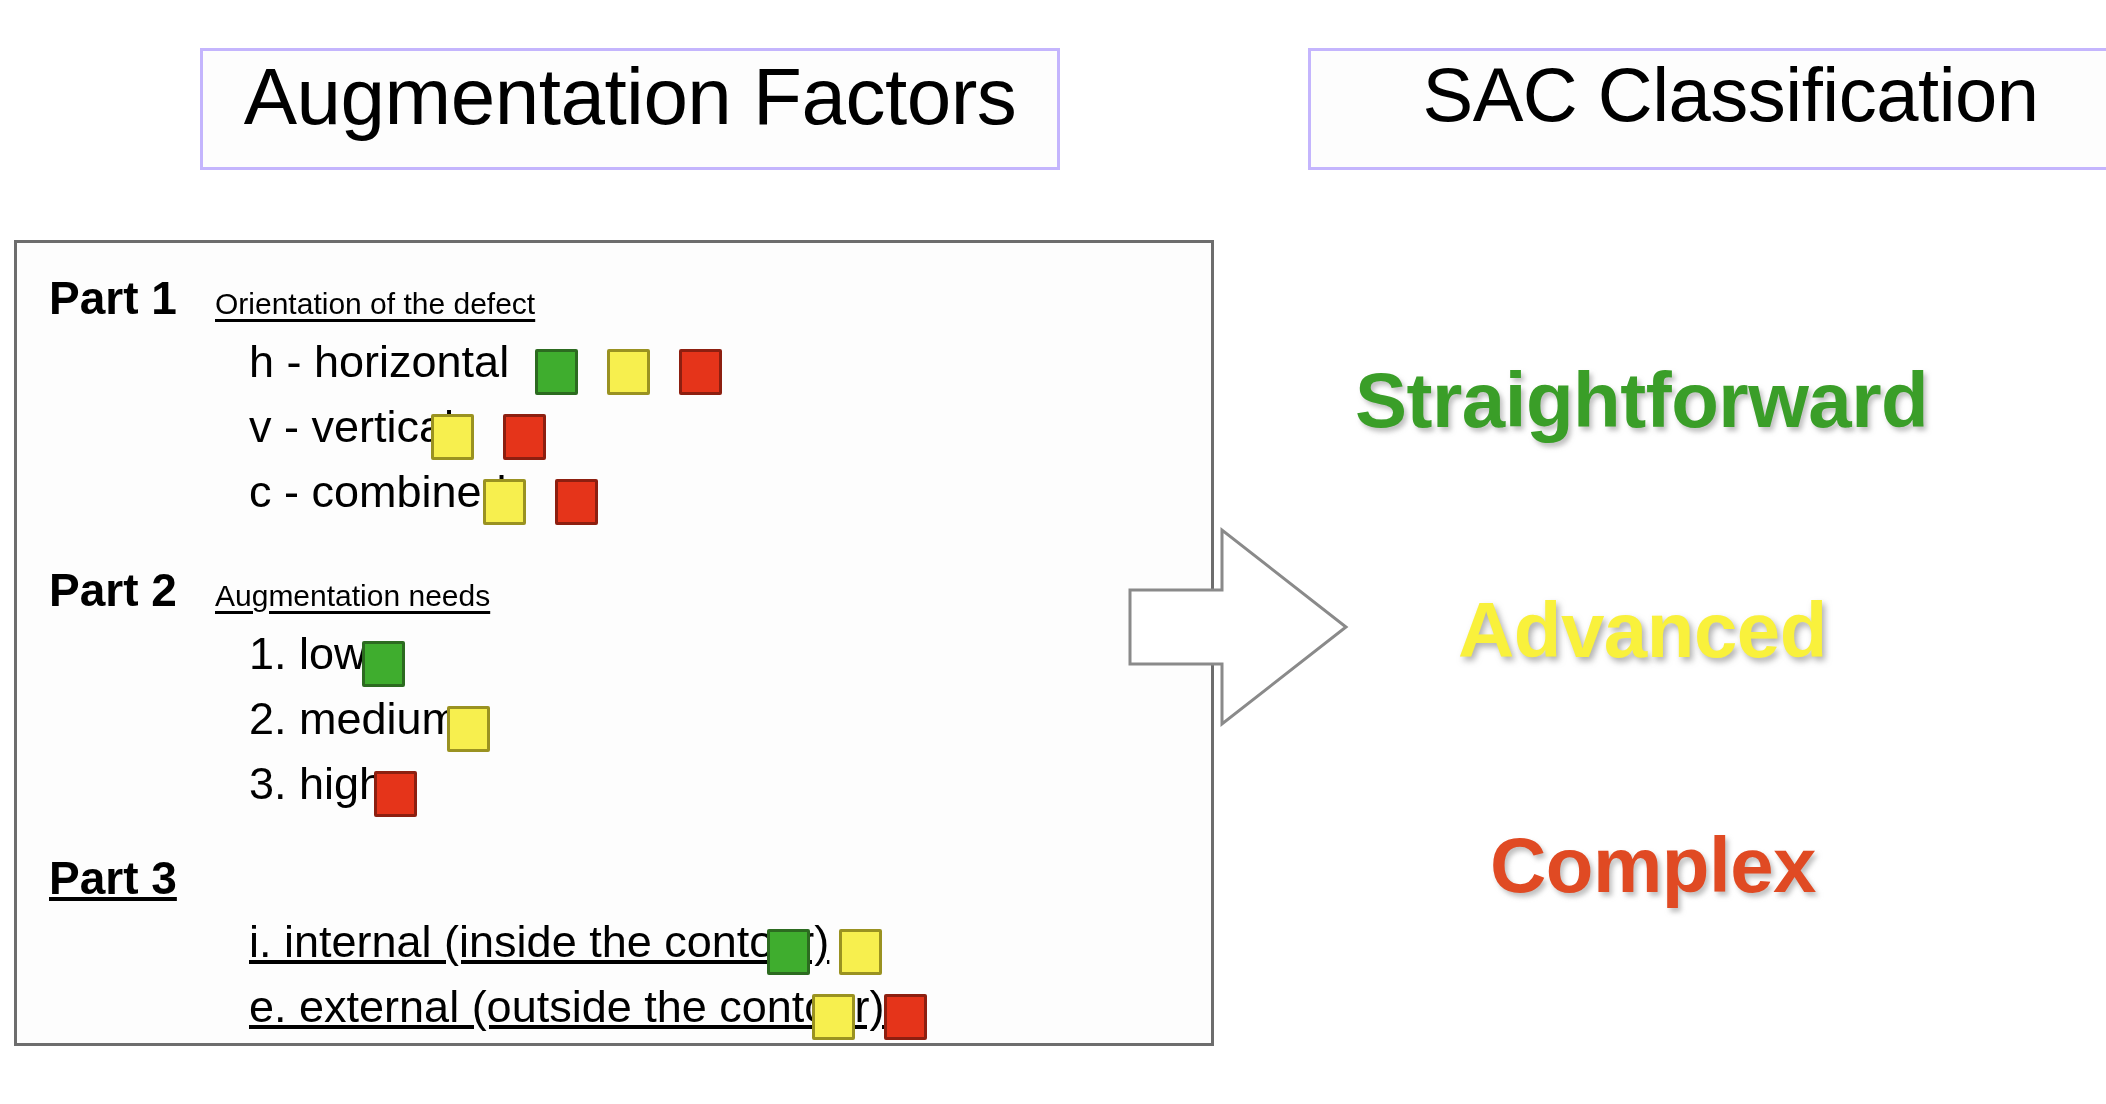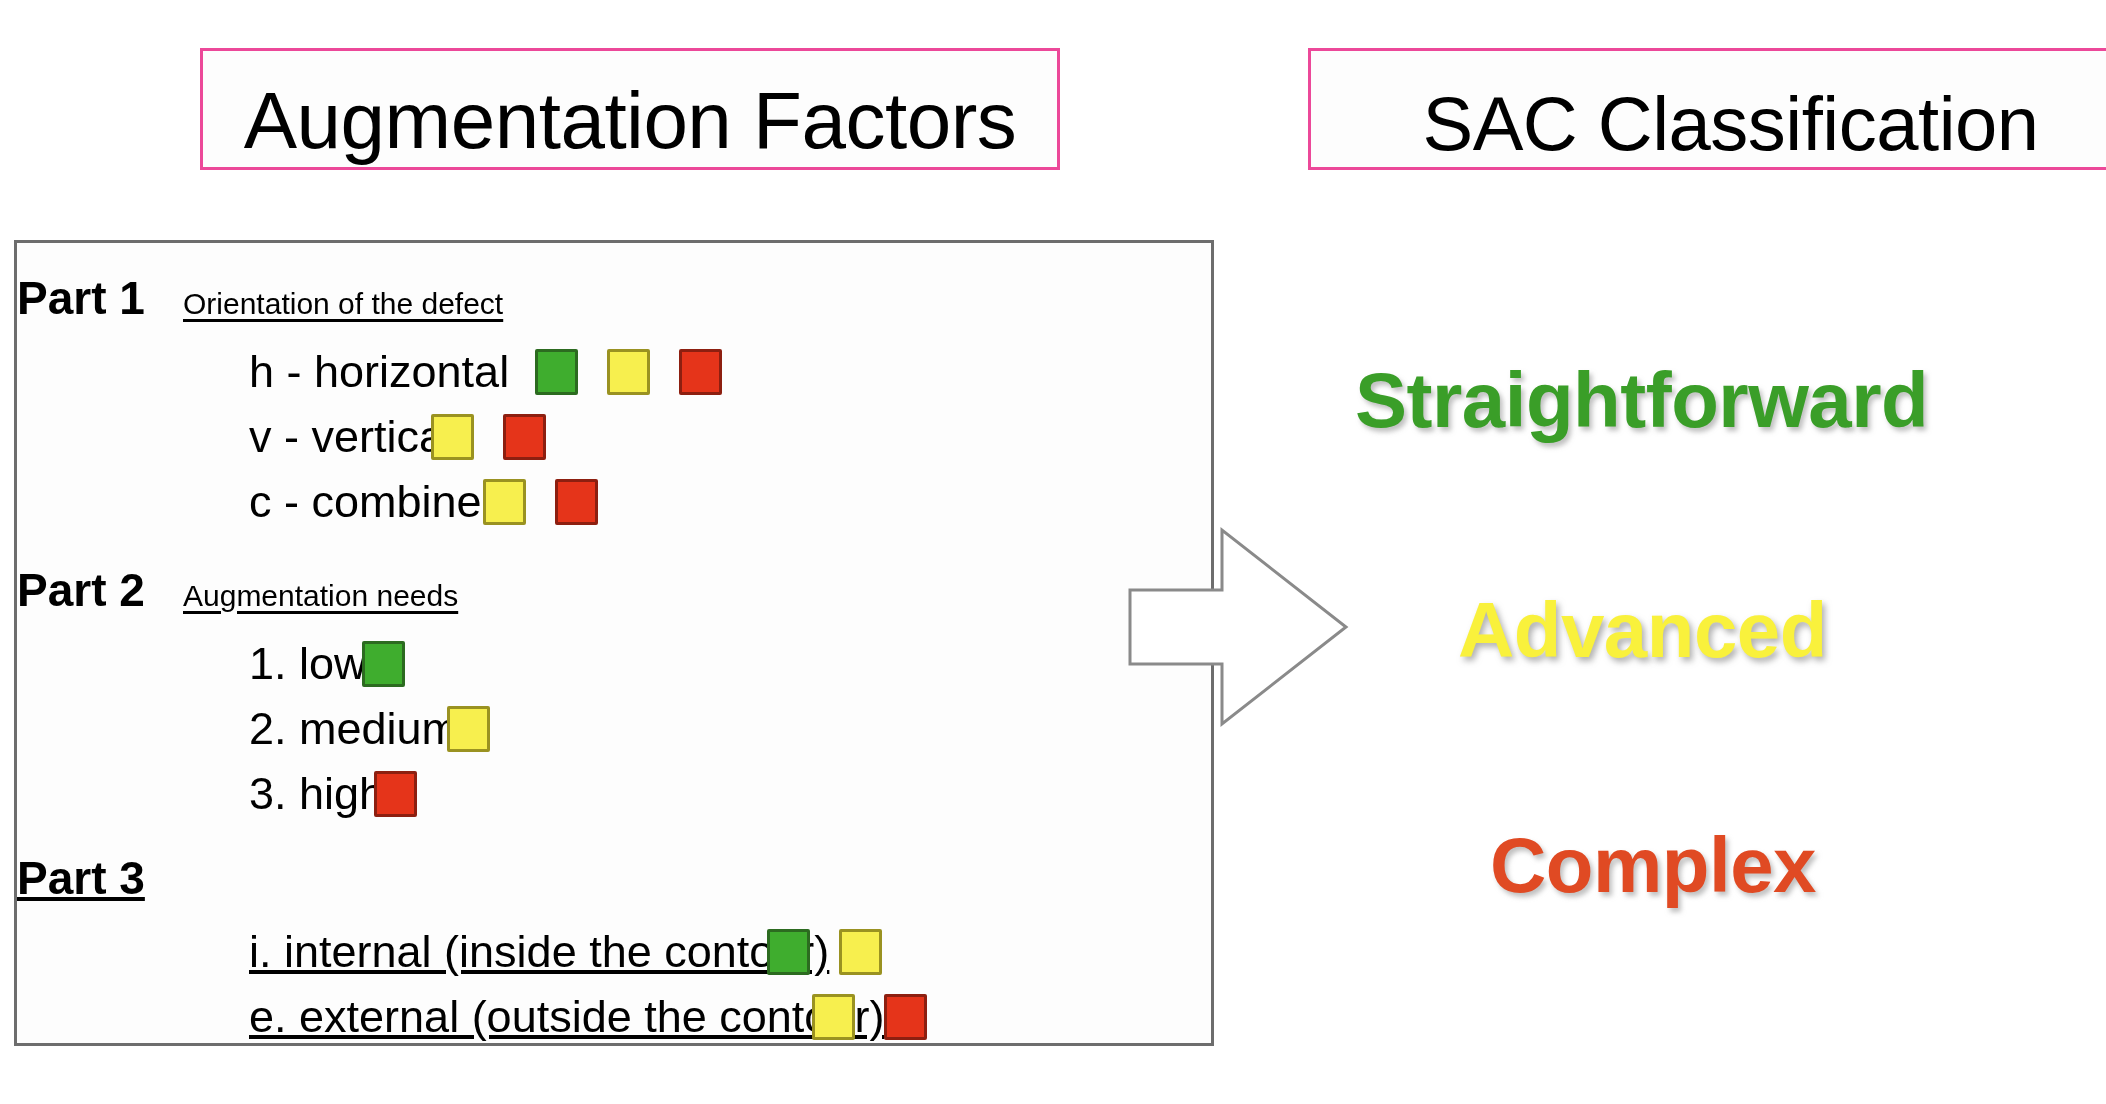--- a/index.html
+++ b/index.html
@@ -17,24 +17,24 @@
     width: 2106px;
     height: 1104px;
     background: #ffffff;
     overflow: hidden;
   }
 
   
   .title-box {
     position: absolute;
     background: #fdfdfd;
-    border: 3px solid #ec4899;
-    box-sizing: border-box;
-    display: flex;
-    align-items: flex-end;
+    border: 3px solid #c4b5fd;
+    box-sizing: border-box;
+    display: flex;
+    align-items: flex-start;
     justify-content: center;
     color: #000000;
     font-weight: 400;
     white-space: nowrap;
   }
   #title-aug {
     left: 200px;
     top: 48px;
     width: 860px;
     height: 122px;
@@ -69,20 +69,21 @@
     width: 100%;
   }
   #part-1 { top: 28px; }
   #part-2 { top: 320px; }
   #part-3 { top: 608px; text-decoration: underline; }
 
   .part-head {
     display: flex;
     align-items: baseline;
     height: 68px;
+    padding-left: 32px;
     box-sizing: border-box;
   }
   .part-label {
     font-size: 46px;
     font-weight: bold;
     color: #000;
     width: 166px;
     flex: 0 0 166px;
     white-space: nowrap;
   }
@@ -94,21 +95,21 @@
     text-underline-offset: 5px;
     white-space: nowrap;
   }
 
   .opt-row {
     position: relative;
     height: 65px;
     padding-left: 232px;
     box-sizing: border-box;
     display: flex;
-    align-items: center;
+    align-items: flex-start;
   }
   .opt-text {
     font-size: 45px;
     color: #000;
     white-space: nowrap;
     line-height: 1;
   }
 
   
   .chips {

